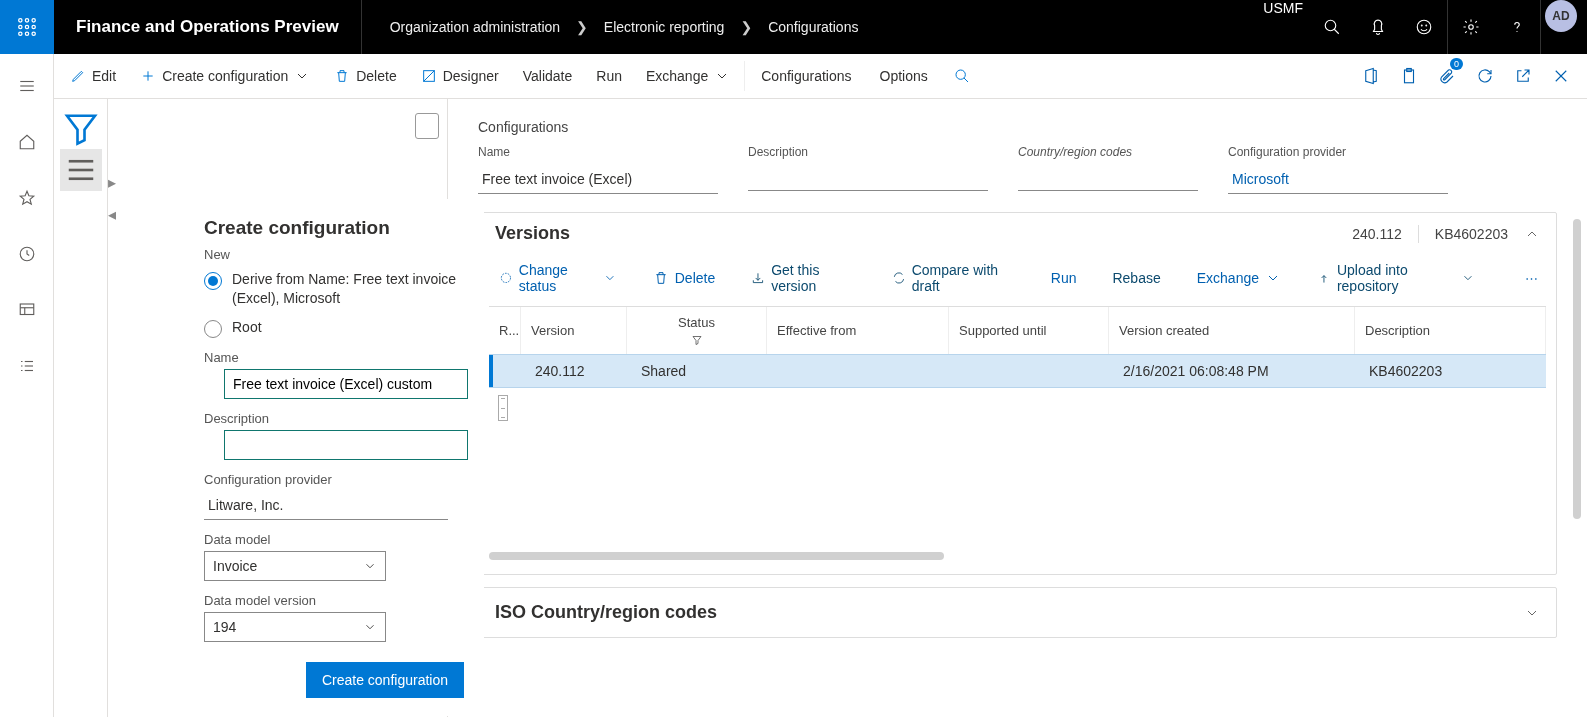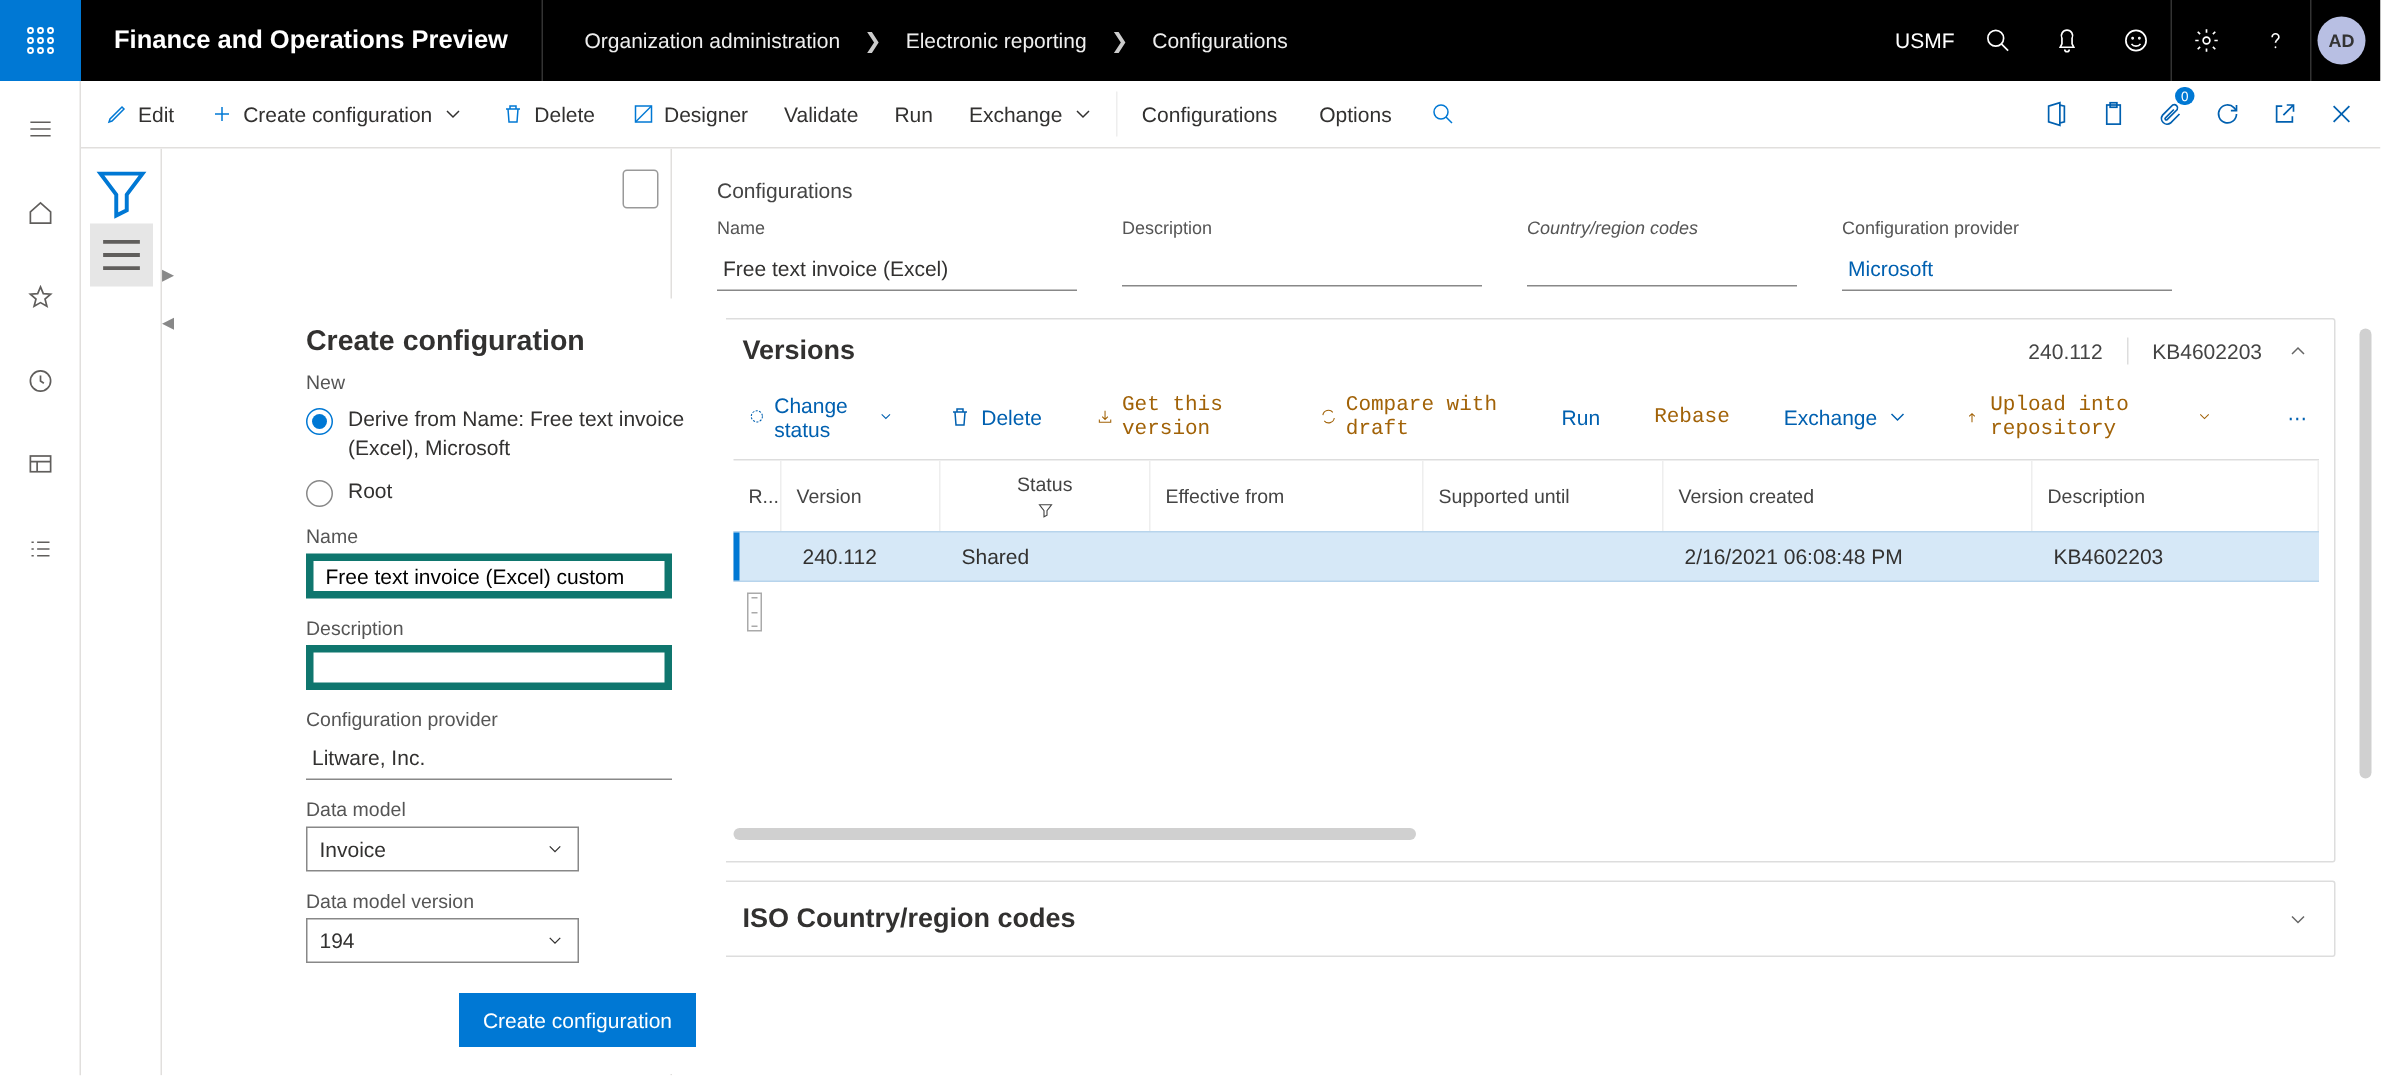--- a/index.html
+++ b/index.html
@@ -8,21 +8,21 @@
   
   .top-header { display: flex; align-items: center; height: 54px; background: #000; color: #fff; }
   .waffle { width: 54px; height: 54px; background: #0078d4; display: flex; align-items: center; justify-content: center; }
   .waffle svg { width: 20px; height: 20px; }
   .product-title { font-size: 17px; font-weight: 600; padding: 0 22px; }
   .vsep { width: 1px; height: 54px; background: #333; }
   .breadcrumbs { display: flex; align-items: center; gap: 6px; padding: 0 28px; font-size: 14px; }
   .bc { color: #eee; }
   .chev { color: #ccc; font-size: 14px; padding: 0 10px; }
   .top-spacer { flex: 1; }
-  .top-icons { display: flex; align-items: center; }
+  .top-icons { display: flex; }
   .top-icon { width: 46px; height: 54px; display: flex; align-items: center; justify-content: center; color: #fff; }
   .top-icon svg { width: 18px; height: 18px; }
   .avatar { width: 32px; height: 32px; border-radius: 50%; background: #b8bfe3; color: #333; display: flex; align-items: center; justify-content: center; font-weight: 600; font-size: 12px; margin: 0 10px 0 4px;}
   .company { font-size: 14px; padding-right: 6px; }
   
   
   .layout { display: flex; height: calc(100% - 54px); }
   .left-rail { width: 54px; border-right: 1px solid #e1dfdd; display: flex; flex-direction: column; align-items: center; padding-top: 14px; gap: 20px; }
   .rail-icon { width: 54px; height: 36px; display: flex; align-items: center; justify-content: center; color: #605e5c; }
   .rail-icon svg { width: 18px; height: 18px; }
@@ -58,21 +58,21 @@
   
   .panel { position: absolute; left: 130px; top: 100px; width: 300px; background: #fff; padding: 18px 20px 18px 20px; box-shadow: 0 0 0 rgba(0,0,0,0); z-index: 5;}
   .panel h2 { font-size: 19px; font-weight: 600; margin-bottom: 8px; }
   .panel .grp { font-size: 13px; color: #555; margin: 4px 0 8px 0; }
   .radio-row { display: flex; align-items: flex-start; gap: 10px; margin: 6px 0 10px 0; }
   .radiobox { width: 18px; height: 18px; border: 1px solid #888; border-radius: 50%; margin-top: 2px; flex-shrink:0; display:flex; align-items:center; justify-content:center; }
   .radiobox.sel { border-color: #0078d4; }
   .radiobox.sel::after { content:""; width:10px; height:10px; border-radius:50%; background:#0078d4; }
   .radio-label { font-size: 14px; color: #323130; line-height: 1.35; }
   .field-label { font-size: 13px; color: #555; margin-top: 12px; margin-bottom: 4px; }
-  .text-input { width: 244px; height: 30px; border: 5px solid #0f766e; padding: 0 8px; font-size: 14px; }
+  .text-input { width: 244px; height: 30px; border: 1px solid #0f766e; padding: 0 8px; font-size: 14px; margin-left: 20px; }
   .text-ro { width: 244px; border:none; border-bottom: 1px solid #888; padding: 6px 4px; font-size: 14px; }
   .select { width: 182px; height: 30px; border: 1px solid #888; display:flex; align-items:center; justify-content:space-between; padding:0 8px; font-size:14px; margin-top:4px;}
   .select .chv { width:14px; height:14px; }
   .primary-btn { background: #0078d4; color: #fff; padding: 10px 16px; font-size: 14px; border:none; margin-top: 20px; float: right; }
   
   
   .splitter { position:absolute; left:444px; top:50%; transform:translateY(-50%); width:10px; height:26px; display:flex; flex-direction:column; justify-content:space-between; border:1px solid #aaa; padding:2px; z-index:2; background:#fff;}
   .splitter span { height:1px; background:#aaa;}
   
   
@@ -86,21 +86,21 @@
   
   .card { border: 1px solid #ddd; border-radius: 2px; margin-bottom: 12px; }
   .card-header { display:flex; align-items:center; justify-content:space-between; padding: 10px 16px; }
   .card-title { font-size: 18px; font-weight: 600; }
   .card-right { display:flex; align-items:center; gap: 16px; font-size:14px; color:#444;}
   .card-right .sep { width:1px; height:18px; background:#ddd;}
   .chev-up { width:16px; height:16px; color:#666;}
   
   .card-toolbar { display:flex; align-items:center; gap: 16px; padding: 4px 10px 8px 10px; }
   .ct-item { display:flex; align-items:center; gap:6px; padding: 4px 10px; font-size:14px; color:#0060b0;}
-  .ct-item.disabled { color:#a16207;font-family:Liberation Mono, monospace; }
+  .ct-item.disabled { color:#0c4a6e; }
   .ct-item .ico { width:16px; height:16px; display:flex; align-items:center; justify-content:center;}
   .ct-spacer { flex:1;}
   .ct-more { color:#0060b0; padding: 0 8px;}
   
   .grid { border-top:1px solid #ddd; margin: 0 10px 12px 10px;}
   .grid-head { display:flex; border-bottom:1px solid #ddd; }
   .gh { padding: 8px 10px; font-size:13px; color:#444; border-right:1px solid #eee; display:flex; align-items:center; gap:4px;}
   .g-row { display:flex; background:#d6e8f7; border-left: 0; border-top:1px solid #b7d4ec; border-bottom:1px solid #b7d4ec;}
   .g-row.selected::before { content:""; width:4px; background:#0078d4; align-self:stretch;}
   .gc { padding: 8px 10px; font-size:14px; }

